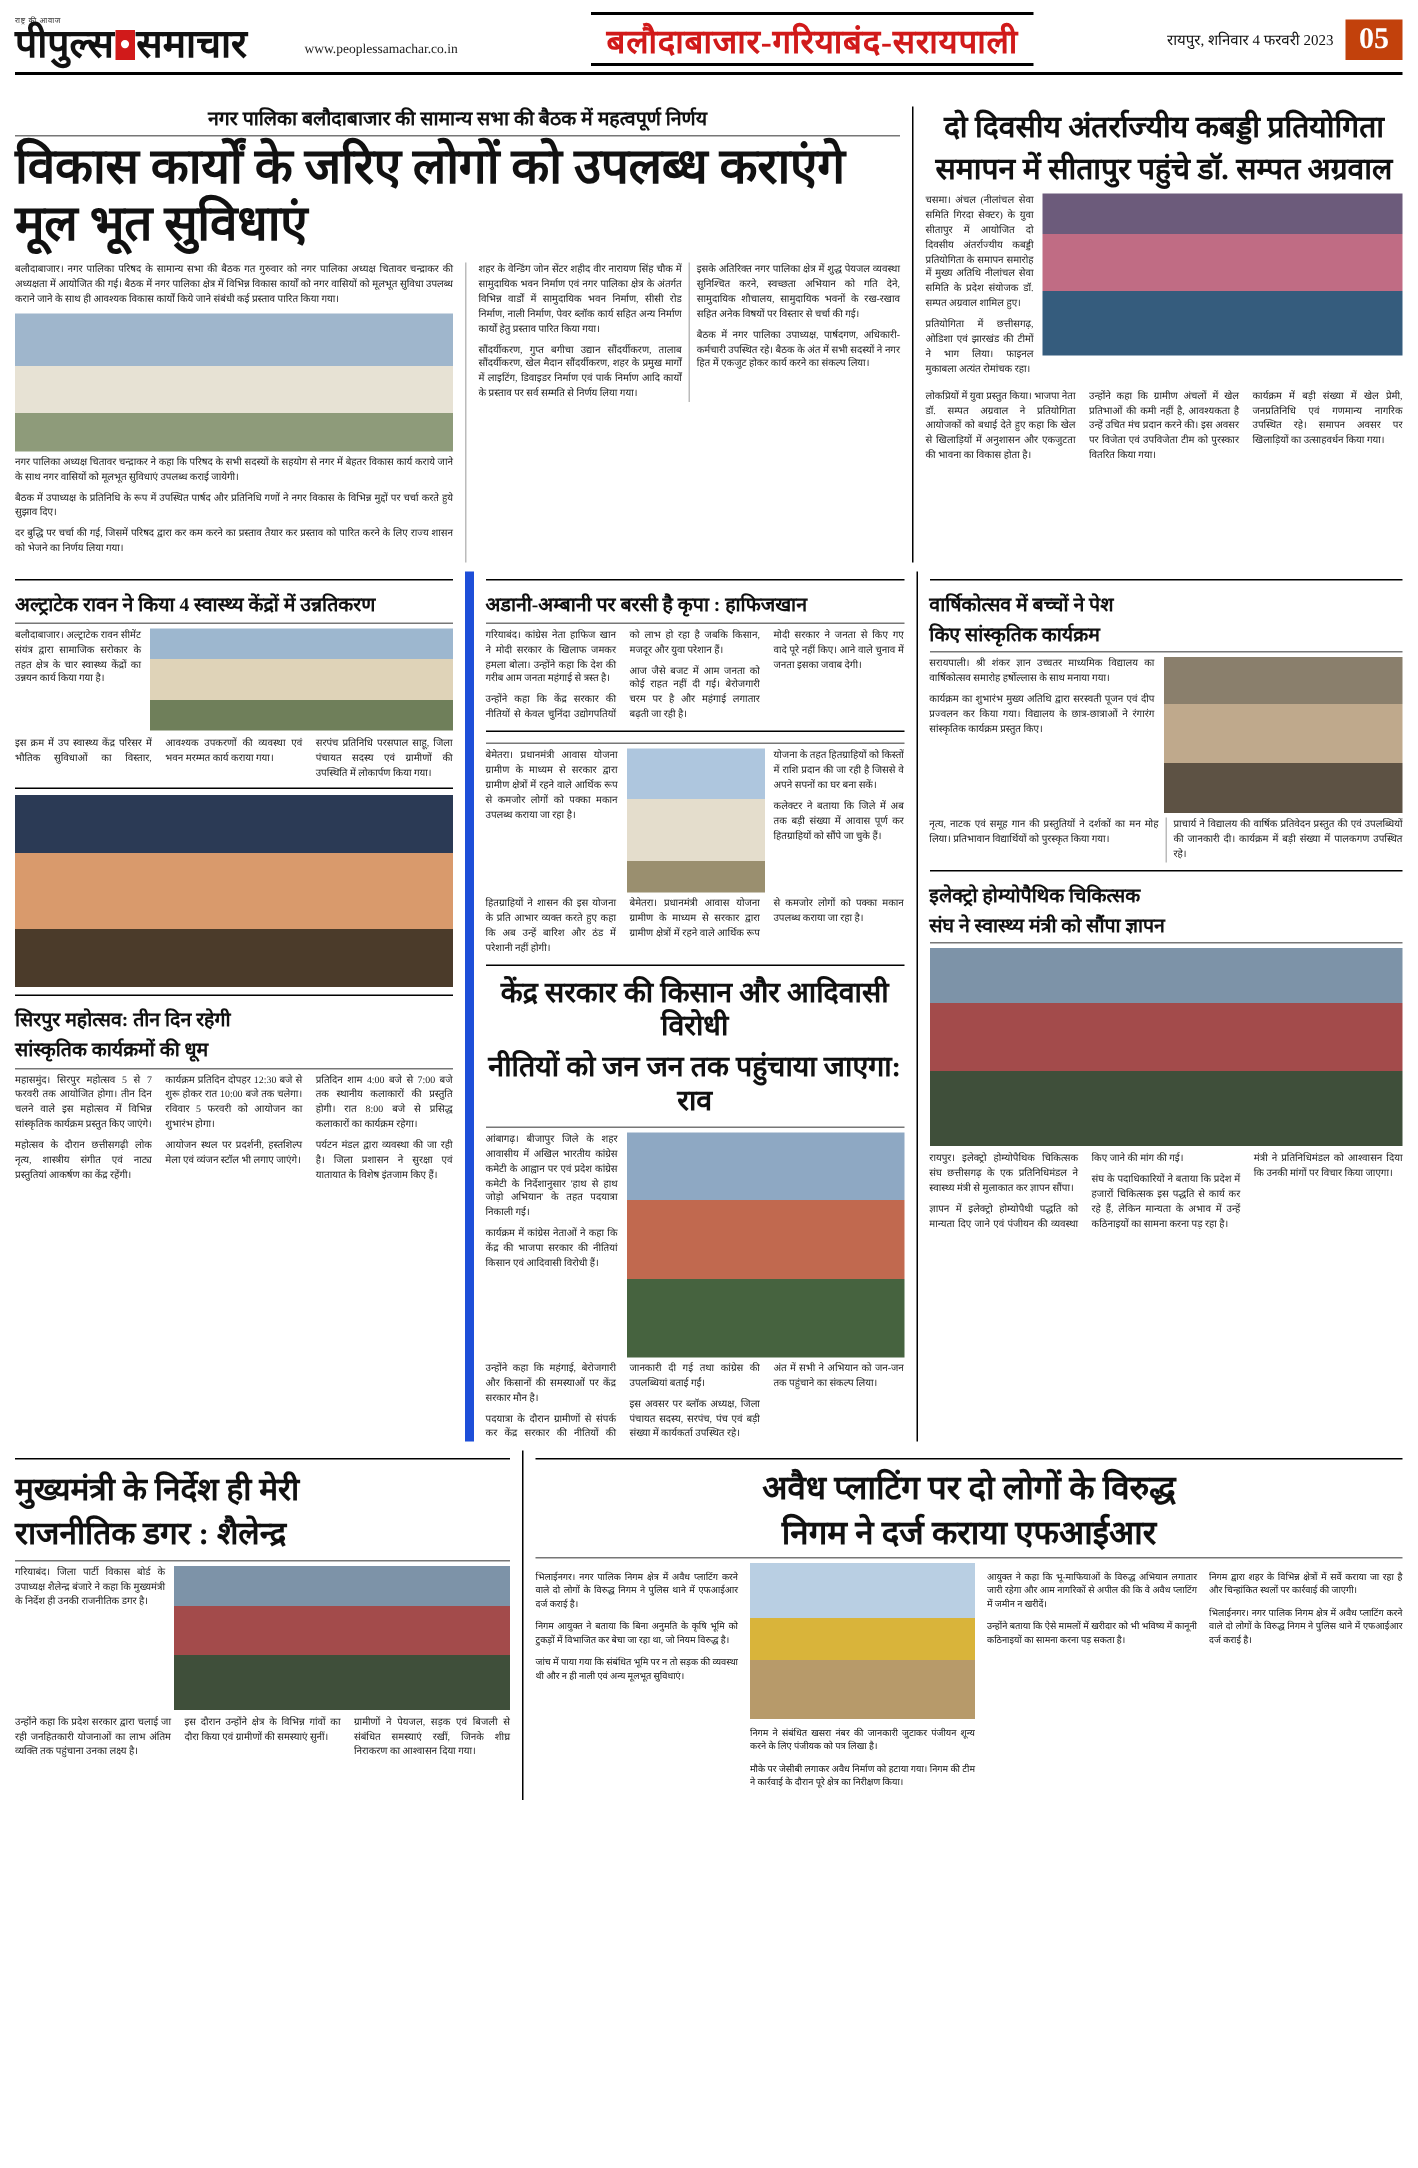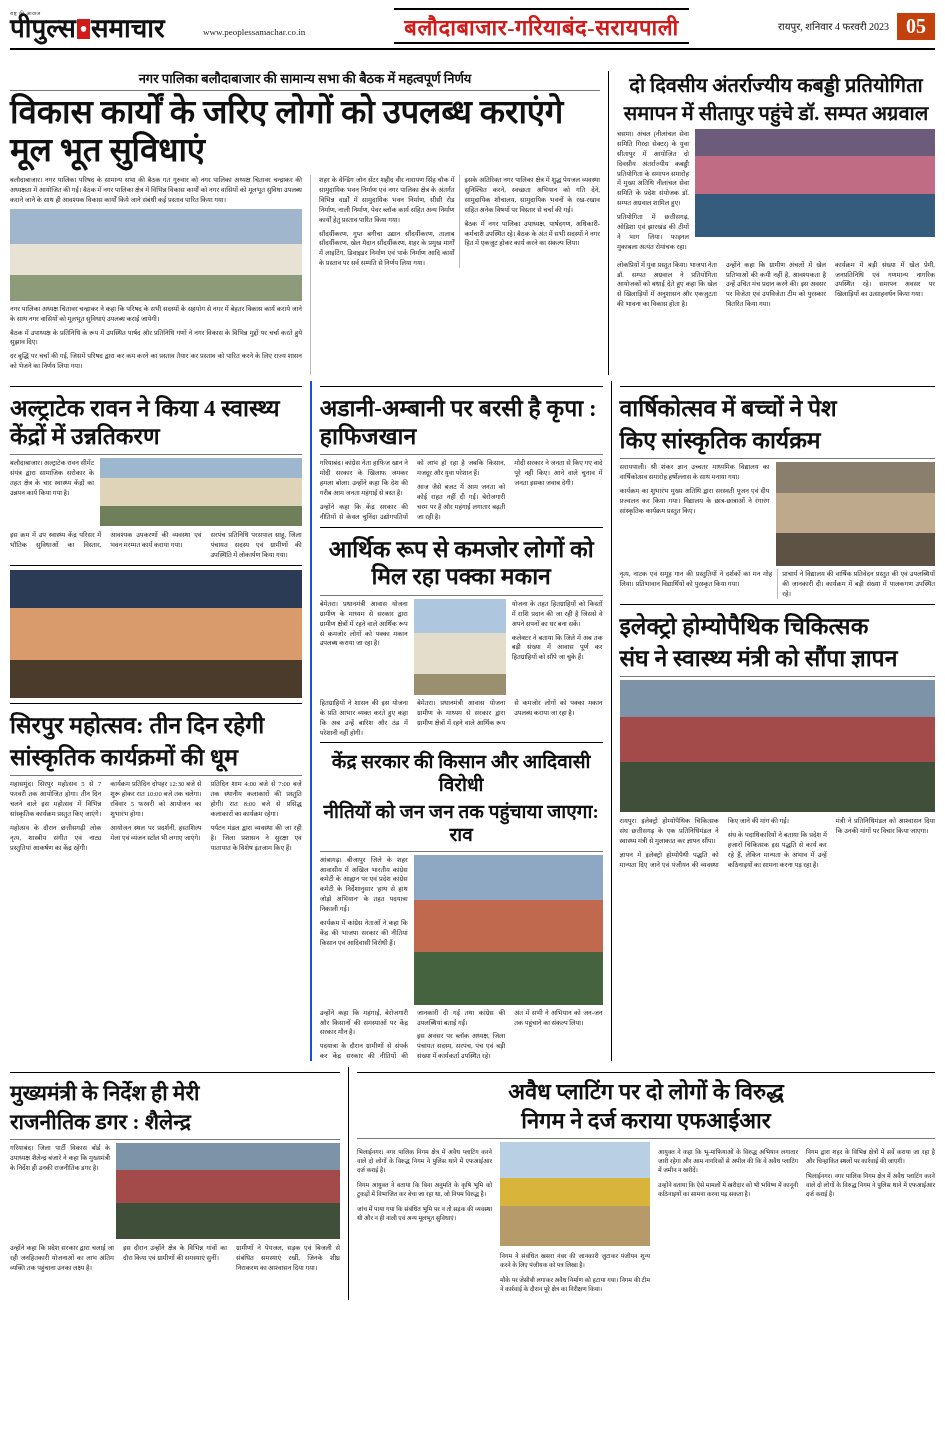--- a/index.html
+++ b/index.html
@@ -33,21 +33,21 @@
   .top-zone { display:flex; gap:8px; margin-top:21px; }
   .col-left { width:590px; }
   .col-right { width:327px; border-left:1px solid #000; padding-left:8px; }
 
   .kicker { font-size:13px; font-weight:bold; text-align:center; line-height:1.25; }
   h1.head {
     font-size:33px; line-height:1.15; font-weight:bold; margin:3px 0 5px;
     letter-spacing:-0.2px;
   }
   h2.head2 { font-size:20px; line-height:1.2; font-weight:bold; text-align:center; margin:2px 0 4px; }
-  h3.sec { font-size:23px; font-weight:bold; line-height:1.2; margin:4px 0; }
+  h3.sec { font-size:13px; font-weight:bold; line-height:1.2; margin:4px 0; }
   h3.sec.center { text-align:center; }
 
   .cols2 { column-count:2; column-gap:10px; column-rule:0.5px solid #bbb; }
   .cols3 { column-count:3; column-gap:9px; }
   .body { font-size:6.6px; line-height:1.5; text-align:justify; color:#1a1a1a; }
   .body p { margin:0 0 4px; }
 
   .ph { background:#cdd3d8; position:relative; overflow:hidden; display:block; }
   .ph::after { content:""; position:absolute; inset:0; }
 
@@ -60,21 +60,21 @@
   .ph.group { background:linear-gradient(#7d93a8 0 28%, #a34b4b 28% 62%, #3f4f3a 62% 100%); }
   .ph.jcb { background:linear-gradient(#b9cfe3 0 35%, #d9b43a 35% 62%, #b79a6a 62% 100%); }
   .ph.indoor { background:linear-gradient(#8a7f6c 0 30%, #bfa98c 30% 68%, #5d5244 68% 100%); }
   .ph.banner { background:linear-gradient(#9db7cf 0 30%, #dfd3b8 30% 70%, #6f7f5a 70% 100%); }
 
   .two-col-flex { display:flex; gap:8px; }
   .sect { border-top:1px solid #000; padding-top:4px; margin-top:5px; }
 
   .mid-zone { display:flex; gap:8px; margin-top:6px; }
   .m-col-a { width:295px; }
-  .m-col-b { width:296px; border-left:2px solid #1d4ed8; padding-left:8px;font-family:Liberation Serif, serif; }
+  .m-col-b { width:296px; border-left:6px solid #1d4ed8; padding-left:8px;font-family:Liberation Serif, serif; }
   .m-col-c { width:328px; border-left:1px solid #000; padding-left:8px; }
 
   .bottom-zone { display:flex; gap:8px; margin-top:6px; }
   .b-left { width:330px; }
   .b-right { width:587px; border-left:1px solid #000; padding-left:8px; }
 
   h1.big2 { font-size:22px; line-height:1.15; font-weight:bold; text-align:center; margin:2px 0 4px; }
   .sub-kicker { font-size:9.5px; font-weight:bold; text-align:center; margin:2px 0 4px; }
   .tiny { font-size:6.2px; line-height:1.45; text-align:justify; }
 </style>
@@ -197,21 +197,20 @@
         <div class="rule-thin"></div>
         <div class="body cols3">
           <p>गरियाबंद। कांग्रेस नेता हाफिज खान ने मोदी सरकार के खिलाफ जमकर हमला बोला। उन्होंने कहा कि देश की गरीब आम जनता महंगाई से त्रस्त है।</p>
           <p>उन्होंने कहा कि केंद्र सरकार की नीतियों से केवल चुनिंदा उद्योगपतियों को लाभ हो रहा है जबकि किसान, मजदूर और युवा परेशान हैं।</p>
           <p>आज जैसे बजट में आम जनता को कोई राहत नहीं दी गई। बेरोजगारी चरम पर है और महंगाई लगातार बढ़ती जा रही है।</p>
           <p>मोदी सरकार ने जनता से किए गए वादे पूरे नहीं किए। आने वाले चुनाव में जनता इसका जवाब देगी।</p>
         </div>
       </div>
 
       <div class="sect">
-        <h3 class="sec center">आर्थिक रूप से कमजोर लोगों को मिल रहा पक्का मकान</h3>
         <div class="rule-thin"></div>
         <div style="display:flex;gap:6px;">
           <div style="width:88px;" class="body">
             <p>बेमेतरा। प्रधानमंत्री आवास योजना ग्रामीण के माध्यम से सरकार द्वारा ग्रामीण क्षेत्रों में रहने वाले आर्थिक रूप से कमजोर लोगों को पक्का मकान उपलब्ध कराया जा रहा है।</p>
           </div>
           <div style="width:92px;">
             <div class="ph house" style="height:96px;"></div>
           </div>
           <div style="flex:1;" class="body">
             <p>योजना के तहत हितग्राहियों को किस्तों में राशि प्रदान की जा रही है जिससे वे अपने सपनों का घर बना सकें।</p>

